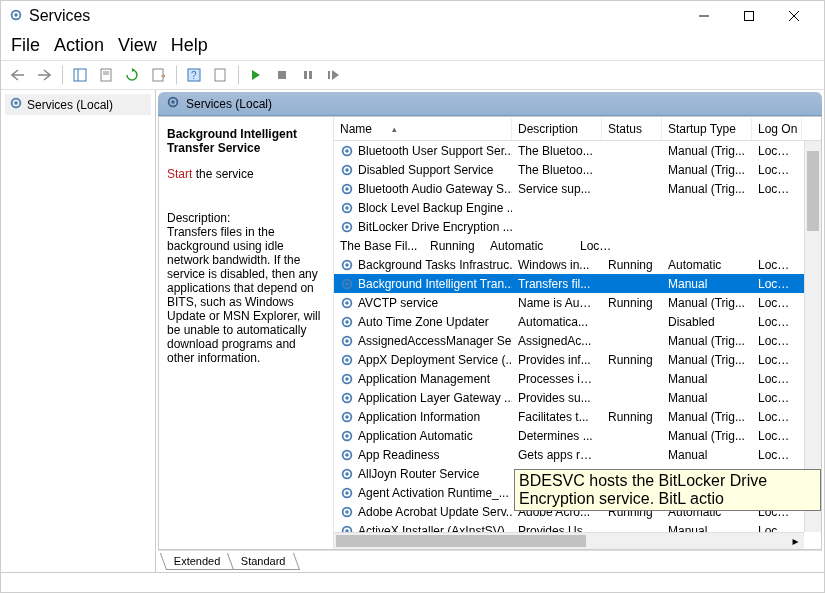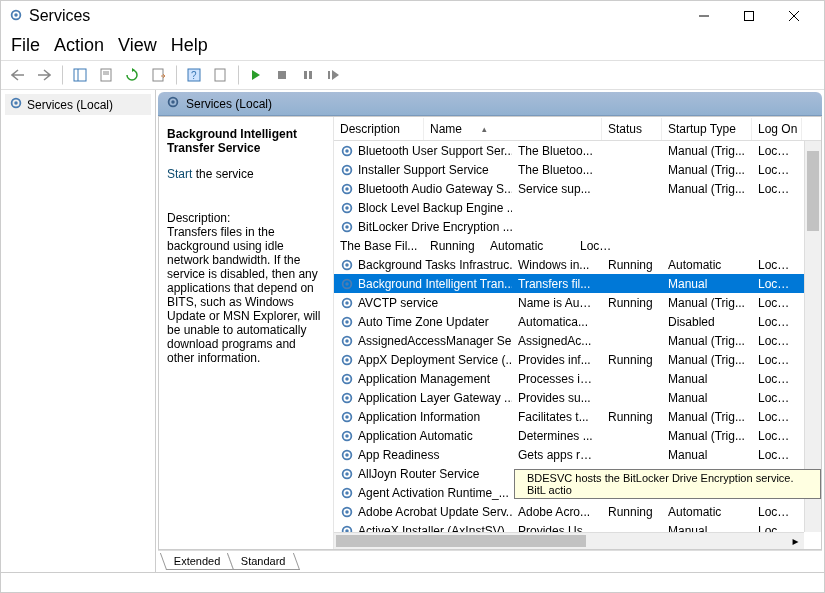--- a/index.html
+++ b/index.html
@@ -14,21 +14,21 @@
 .tbtn { width: 22px; height: 22px; display: flex; align-items: center; justify-content: center; border: 1px solid transparent; }
 .tbtn.sep { width: 0; border-right: 1px solid #ccc; height: 20px; margin: 0 2px; }
 .main { flex: 1; display: flex; min-height: 0; }
 .nav { width: 155px; border-right: 1px solid #ccc; padding: 4px; }
 .nav-item { display: flex; align-items: center; gap: 4px; padding: 2px 4px; background: #f0f0f0; }
 .content { flex: 1; display: flex; flex-direction: column; min-width: 0; }
 .content-header { background: #9fb9d6; background: linear-gradient(#a8bdd8,#92b1d1); padding: 3px 8px; display: flex; align-items: center; gap: 6px; font-size: 12px; border-bottom: 1px solid #7a99bb; margin: 2px 2px 0 2px; border-radius: 6px 6px 0 0; }
 .content-body { flex: 1; display: flex; border: 1px solid #ccc; margin: 0 2px; min-height: 0; position: relative; }
 .detail-pane { width: 175px; padding: 10px 8px; font-size: 12px; border-right: 1px solid #e5e5e5; }
 .detail-title { font-weight: bold; margin-bottom: 12px; }
-.detail-link { color: #0c4a6e; cursor: pointer; }
+.detail-link { color: #b91c1c; cursor: pointer; }
 .detail-desc-label { margin-top: 30px; }
 .list-pane { flex: 1; display: flex; flex-direction: column; min-width: 0; }
 .list-header { display: flex; border-bottom: 1px solid #ddd; height: 24px; align-items: center; font-size: 12px; position: sticky; top:0; background:#fff; }
 .list-header .col { padding: 4px 6px; border-right: 1px solid #eee; white-space: nowrap; overflow: hidden; }
 .list-body { flex: 1; overflow: hidden; position: relative; }
 .row { display: flex; height: 19px; align-items: center; font-size: 12px; white-space: nowrap; }
 .row .cell { padding: 0 6px; overflow: hidden; text-overflow: ellipsis; }
 .row.selected { background: #0078d7; color: #fff; }
 .row .svcicon { margin-right: 4px; flex-shrink:0; }
 .c-name { width: 178px; display:flex; align-items:center; }
@@ -42,21 +42,21 @@
 .tab.back span { display:inline-block; transform: skewX(-20deg); }
 .tab.active { z-index: 2; }
 .statusbar { height: 20px; border-top: 1px solid #ccc; }
 .scrollbar-v { position:absolute; right:0; top:0; bottom:17px; width:17px; background:#f0f0f0; border-left:1px solid #ddd; }
 .scrollbar-v .thumb { position:absolute; top:10px; left:2px; right:2px; height:80px; background:#c2c2c2; }
 .scrollbar-h { position:absolute; left:0; right:17px; bottom:0; height:17px; background:#f0f0f0; border-top:1px solid #ddd; }
 .scrollbar-h .thumb { position:absolute; left:2px; top:2px; bottom:2px; width:250px; background:#c2c2c2; }
 .scrollbar-h .arrow { position:absolute; top:0; bottom:0; width:17px; display:flex; align-items:center; justify-content:center; }
 .scrollbar-h .arrow.l{left:0} .scrollbar-h .arrow.r{right:0}
 .sort-caret { margin-left: 20px; font-size:9px; color:#666; }
-.tooltip { position:absolute; left:180px; top:328px; max-width:310px; background:#ffffe1; border:1px solid #7a7a7a; padding:2px 12px; font-size:11px; z-index:5; }
+.tooltip { position:absolute; left:180px; top:328px; max-width:310px; background:#ffffe1; border:1px solid #7a7a7a; padding:2px 4px; font-size:16px; z-index:5; }
 .gear-icon svg { width:14px; height:14px; }
 </style>
 </head>
 <body>
 
 <div class="titlebar">
   <span class="icon gear-icon">
     <svg viewBox="0 0 16 16">
         <circle cx="8" cy="8" r="5" fill="none" stroke="#4a7db3" stroke-width="2"></circle>
         <circle cx="8" cy="8" r="2" fill="#4a7db3"></circle>
@@ -189,25 +189,25 @@
         <div class="detail-title">Background Intelligent Transfer Service</div>
         <div>
           <span class="detail-link">Start</span><span> the service</span>
         </div>
         <div class="detail-desc-label">Description:</div>
         <div>Transfers files in the background using idle network bandwidth. If the service is disabled, then any applications that depend on BITS, such as Windows Update or MSN Explorer, will be unable to automatically download programs and other information.</div>
       </div>
 
       <div class="list-pane">
         <div class="list-header">
-          <div class="col c-desc">Description</div>
           <div class="col c-name">
               <span>Name</span>
               <span class="sort-caret">▴</span>
             </div>
+          <div class="col c-desc">Description</div>
           <div class="col c-status">Status</div>
           <div class="col c-startup">Startup Type</div>
           <div class="col c-logon">Log On</div>
         </div>
         <div class="list-body" id="list-body">
           <div class="tooltip">BDESVC hosts the BitLocker Drive Encryption service. BitL actio</div>
           <div class="row">
               <div class="cell c-name">
                 <svg class="svcicon" width="14" height="14" viewBox="0 0 16 16">
                   <circle cx="8" cy="8" r="5" fill="none" stroke="#4a7db3" stroke-width="2"></circle>
@@ -219,21 +219,21 @@
               <div class="cell c-status"></div>
               <div class="cell c-startup">Manual (Trig...</div>
               <div class="cell c-logon">Local Sy</div>
             </div>
             <div class="row">
               <div class="cell c-name">
                 <svg class="svcicon" width="14" height="14" viewBox="0 0 16 16">
                   <circle cx="8" cy="8" r="5" fill="none" stroke="#4a7db3" stroke-width="2"></circle>
                   <circle cx="8" cy="8" r="2" fill="#4a7db3"></circle>
                 </svg>
-                <span>Installer Support Service</span>
+                <span>Disabled Support Service</span>
               </div>
               <div class="cell c-desc">The Bluetoo...</div>
               <div class="cell c-status"></div>
               <div class="cell c-startup">Manual (Trig...</div>
               <div class="cell c-logon">Local Se</div>
             </div>
             <div class="row">
               <div class="cell c-name">
                 <svg class="svcicon" width="14" height="14" viewBox="0 0 16 16">
                   <circle cx="8" cy="8" r="5" fill="none" stroke="#4a7db3" stroke-width="2"></circle>

